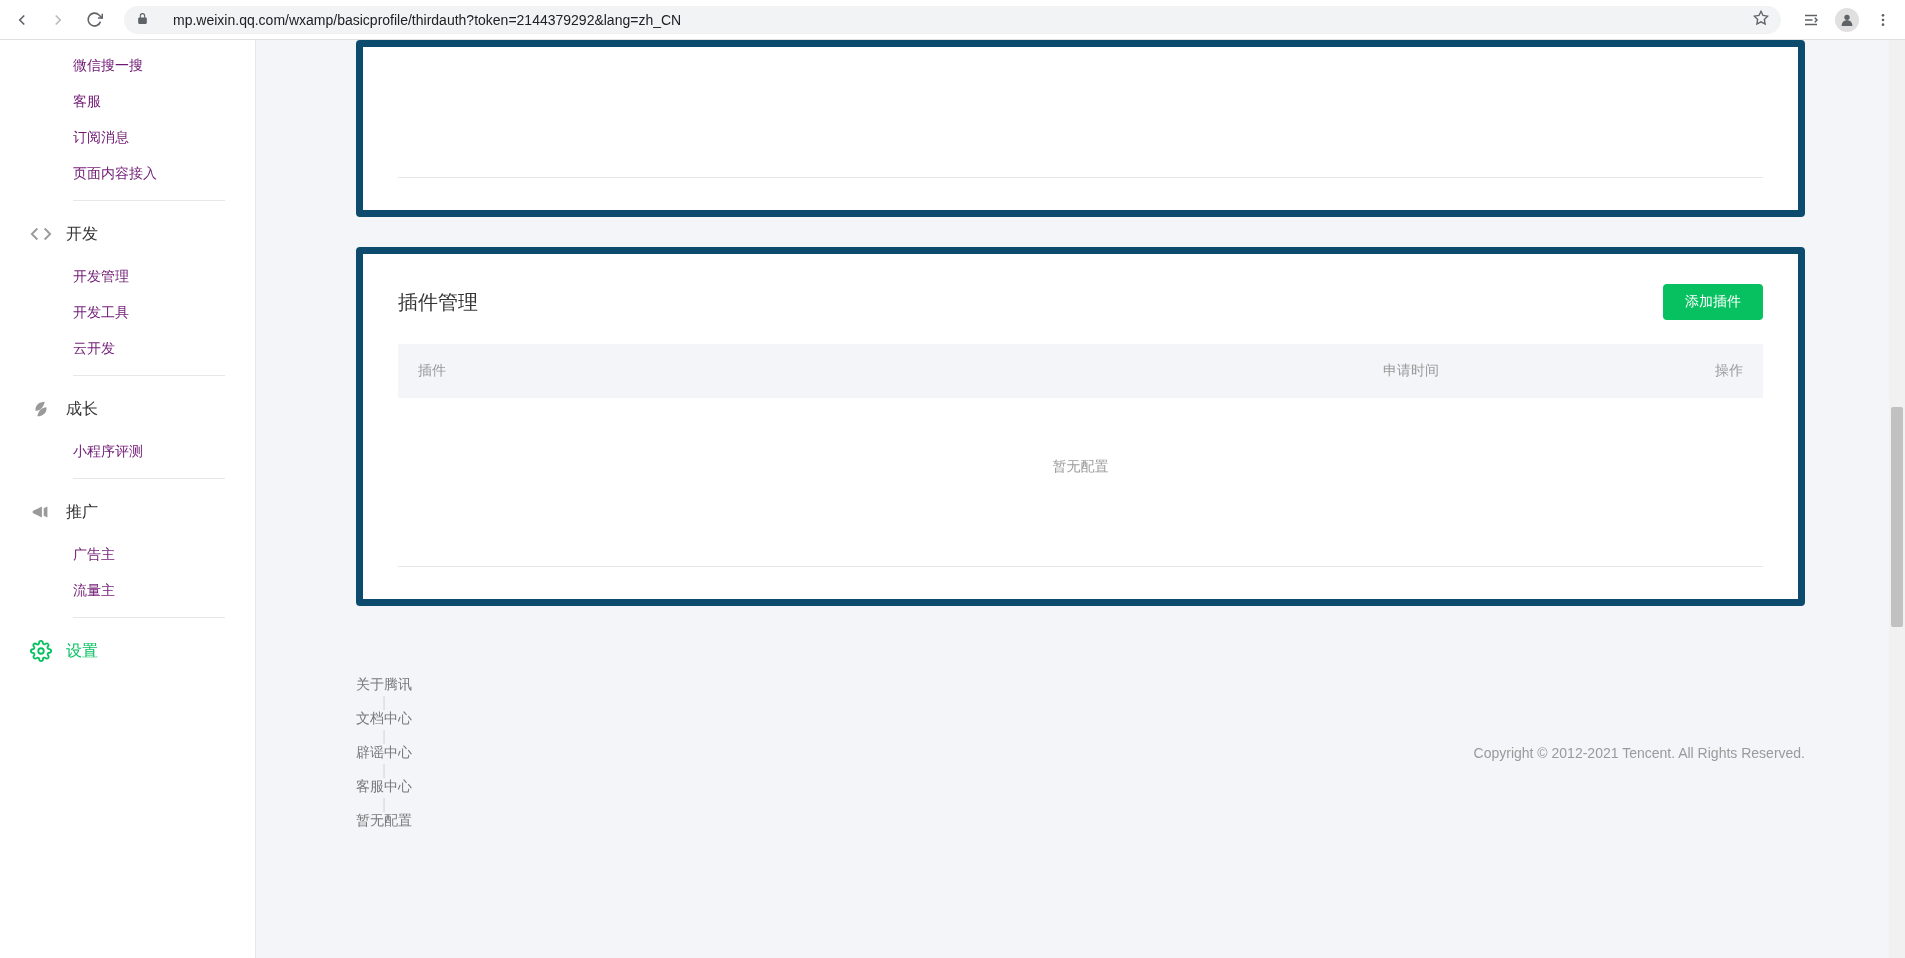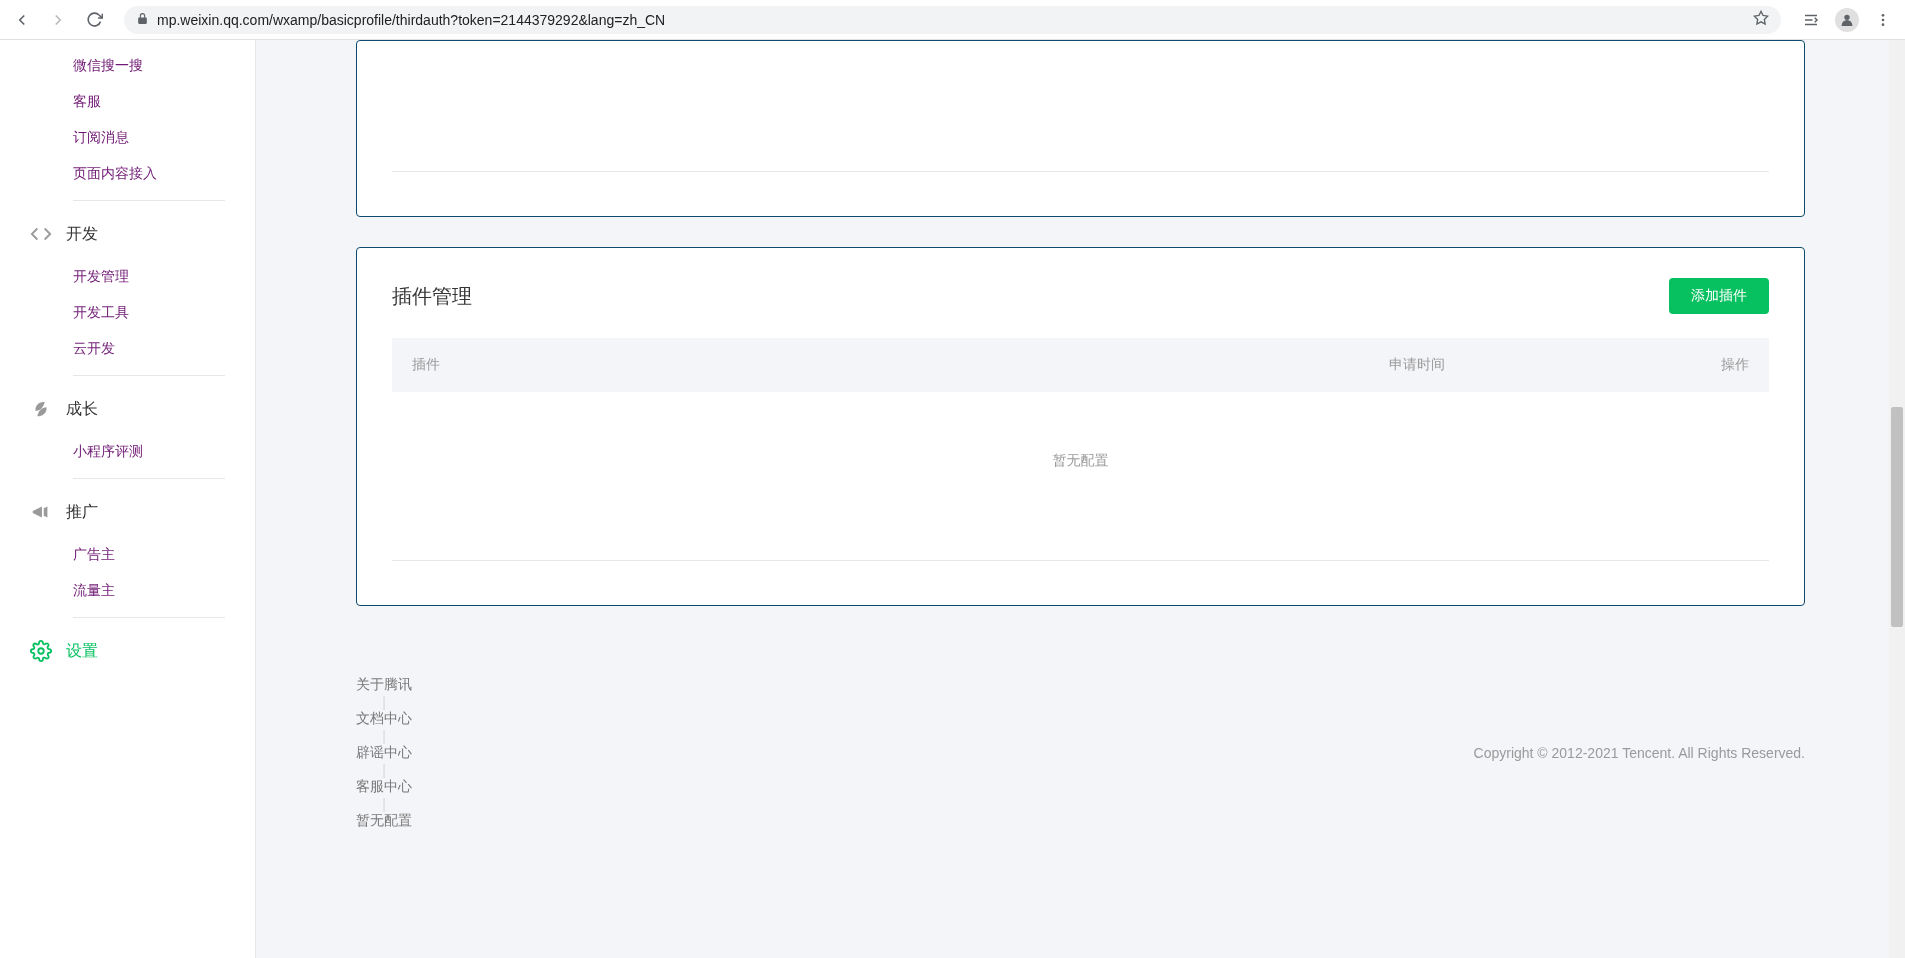--- a/index.html
+++ b/index.html
@@ -2,21 +2,21 @@
 <html><head>
   <meta charset="utf-8">
   <style>
     * { margin: 0; padding: 0; box-sizing: border-box; }
     body { font-family: -apple-system, BlinkMacSystemFont, "Segoe UI", "PingFang SC", "Microsoft YaHei", sans-serif; background: #fff; overflow: hidden; }
     
     
     .browser-bar { height: 40px; border-bottom: 1px solid #e0e0e0; display: flex; align-items: center; padding: 0 8px; gap: 8px; background: #fff; }
     .nav-btn { width: 28px; height: 28px; display: flex; align-items: center; justify-content: center; color: #5f6368; cursor: pointer; border-radius: 50%; }
     .nav-btn.disabled { color: #bbb; }
-    .url-box { flex: 1; height: 28px; display: flex; align-items: center; padding: 0 12px; gap: 8px; border-radius: 14px; background: #f1f3f4; margin: 0 8px; }
+    .url-box { flex: 1; height: 28px; display: flex; align-items: center; padding: 0 12px; gap: 24px; border-radius: 14px; background: #f1f3f4; margin: 0 8px; }
     .url-box .lock { color: #5f6368; font-size: 13px; }
     .url-box .url-text { font-size: 14px; color: #202124; flex: 1; white-space: nowrap; overflow: hidden; }
     .url-box .star { color: #5f6368; margin-left: auto; }
     .chrome-icon { width: 28px; height: 28px; display: flex; align-items: center; justify-content: center; color: #5f6368; }
     .avatar { width: 24px; height: 24px; border-radius: 50%; background: #e0e0e0; display: flex; align-items: center; justify-content: center; }
     
     
     .app { display: flex; height: calc(100vh - 40px); }
     .sidebar { width: 256px; border-right: 1px solid #e7e7eb; background: #fff; overflow-y: auto; padding-top: 8px; }
     .content-area { flex: 1; background: #f4f5f9; overflow-y: auto; position: relative; }
@@ -24,21 +24,21 @@
     
     .side-item { padding: 9px 0 9px 73px; font-size: 14px; color: #701a75; cursor: pointer; }
     .side-group-title { display: flex; align-items: center; gap: 14px; padding: 14px 0 14px 30px; font-size: 16px; color: #353535; cursor: pointer; }
     .side-group-title.active { color: #07c160; }
     .side-group-title .icon { width: 22px; height: 22px; display: flex; align-items: center; justify-content: center; color: #9a9a9a; }
     .side-group-title.active .icon { color: #07c160; }
     .side-divider { margin: 8px 30px 8px 73px; border-top: 1px solid #e7e7eb; }
     
     
     .content-inner { padding: 0 100px 30px 100px; }
-    .card { background: #fff; border: 1px solid #0c4a6e; border-radius: 4px; margin-bottom: 30px; padding: 30px 0 44px 0; }
+    .card { background: #fff; border: 7px solid #0c4a6e; border-radius: 4px; margin-bottom: 30px; padding: 30px 0 32px 0; }
     .card-top-spacer { height: 130px; }
     .card-inner-divider { border-top: 1px solid #e7e7eb; margin: 0 35px; }
     
     .section-header { display: flex; align-items: center; justify-content: space-between; padding: 0 35px 24px 35px; }
     .section-title { font-size: 20px; color: #353535; font-weight: 400; }
     .btn-primary { background: #07c160; color: #fff; border: none; padding: 0 22px; height: 36px; font-size: 14px; border-radius: 4px; cursor: pointer; }
     
     .table { padding: 0 35px; }
     .table-header { display: flex; background: #f4f5f9; padding: 18px 20px; font-size: 14px; color: #9a9a9a; }
     .col-plugin { flex: 1; }

